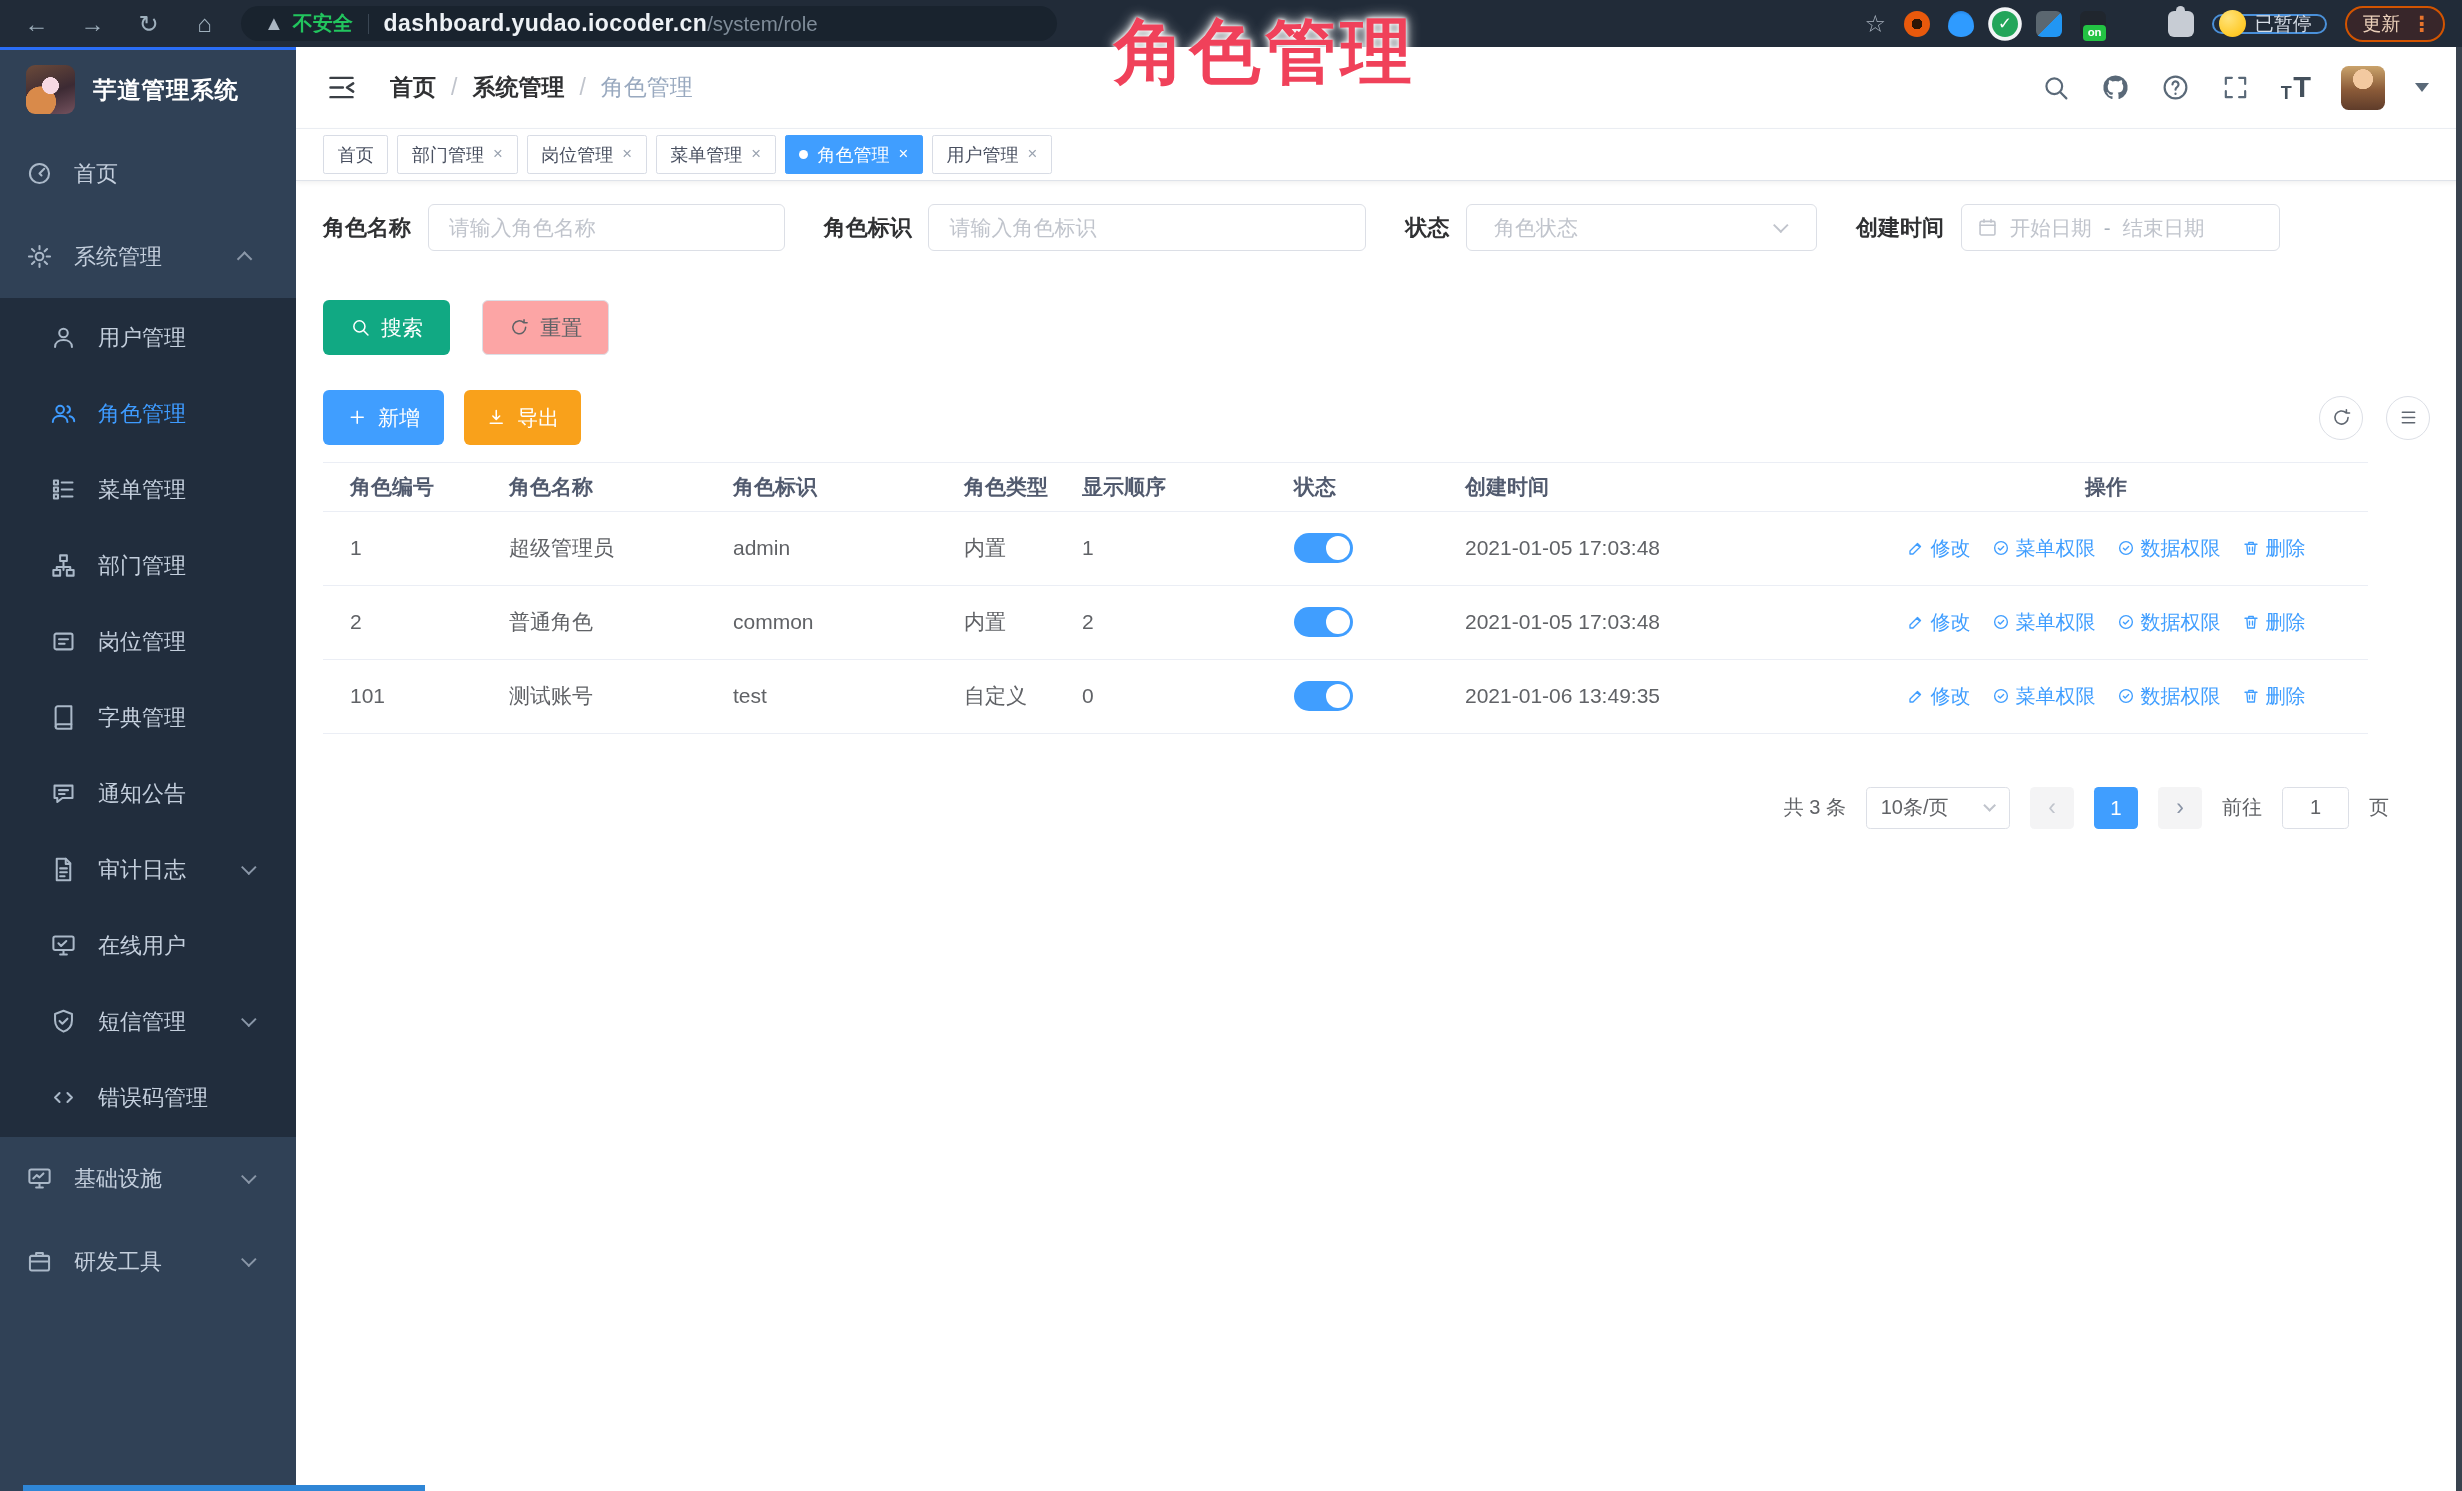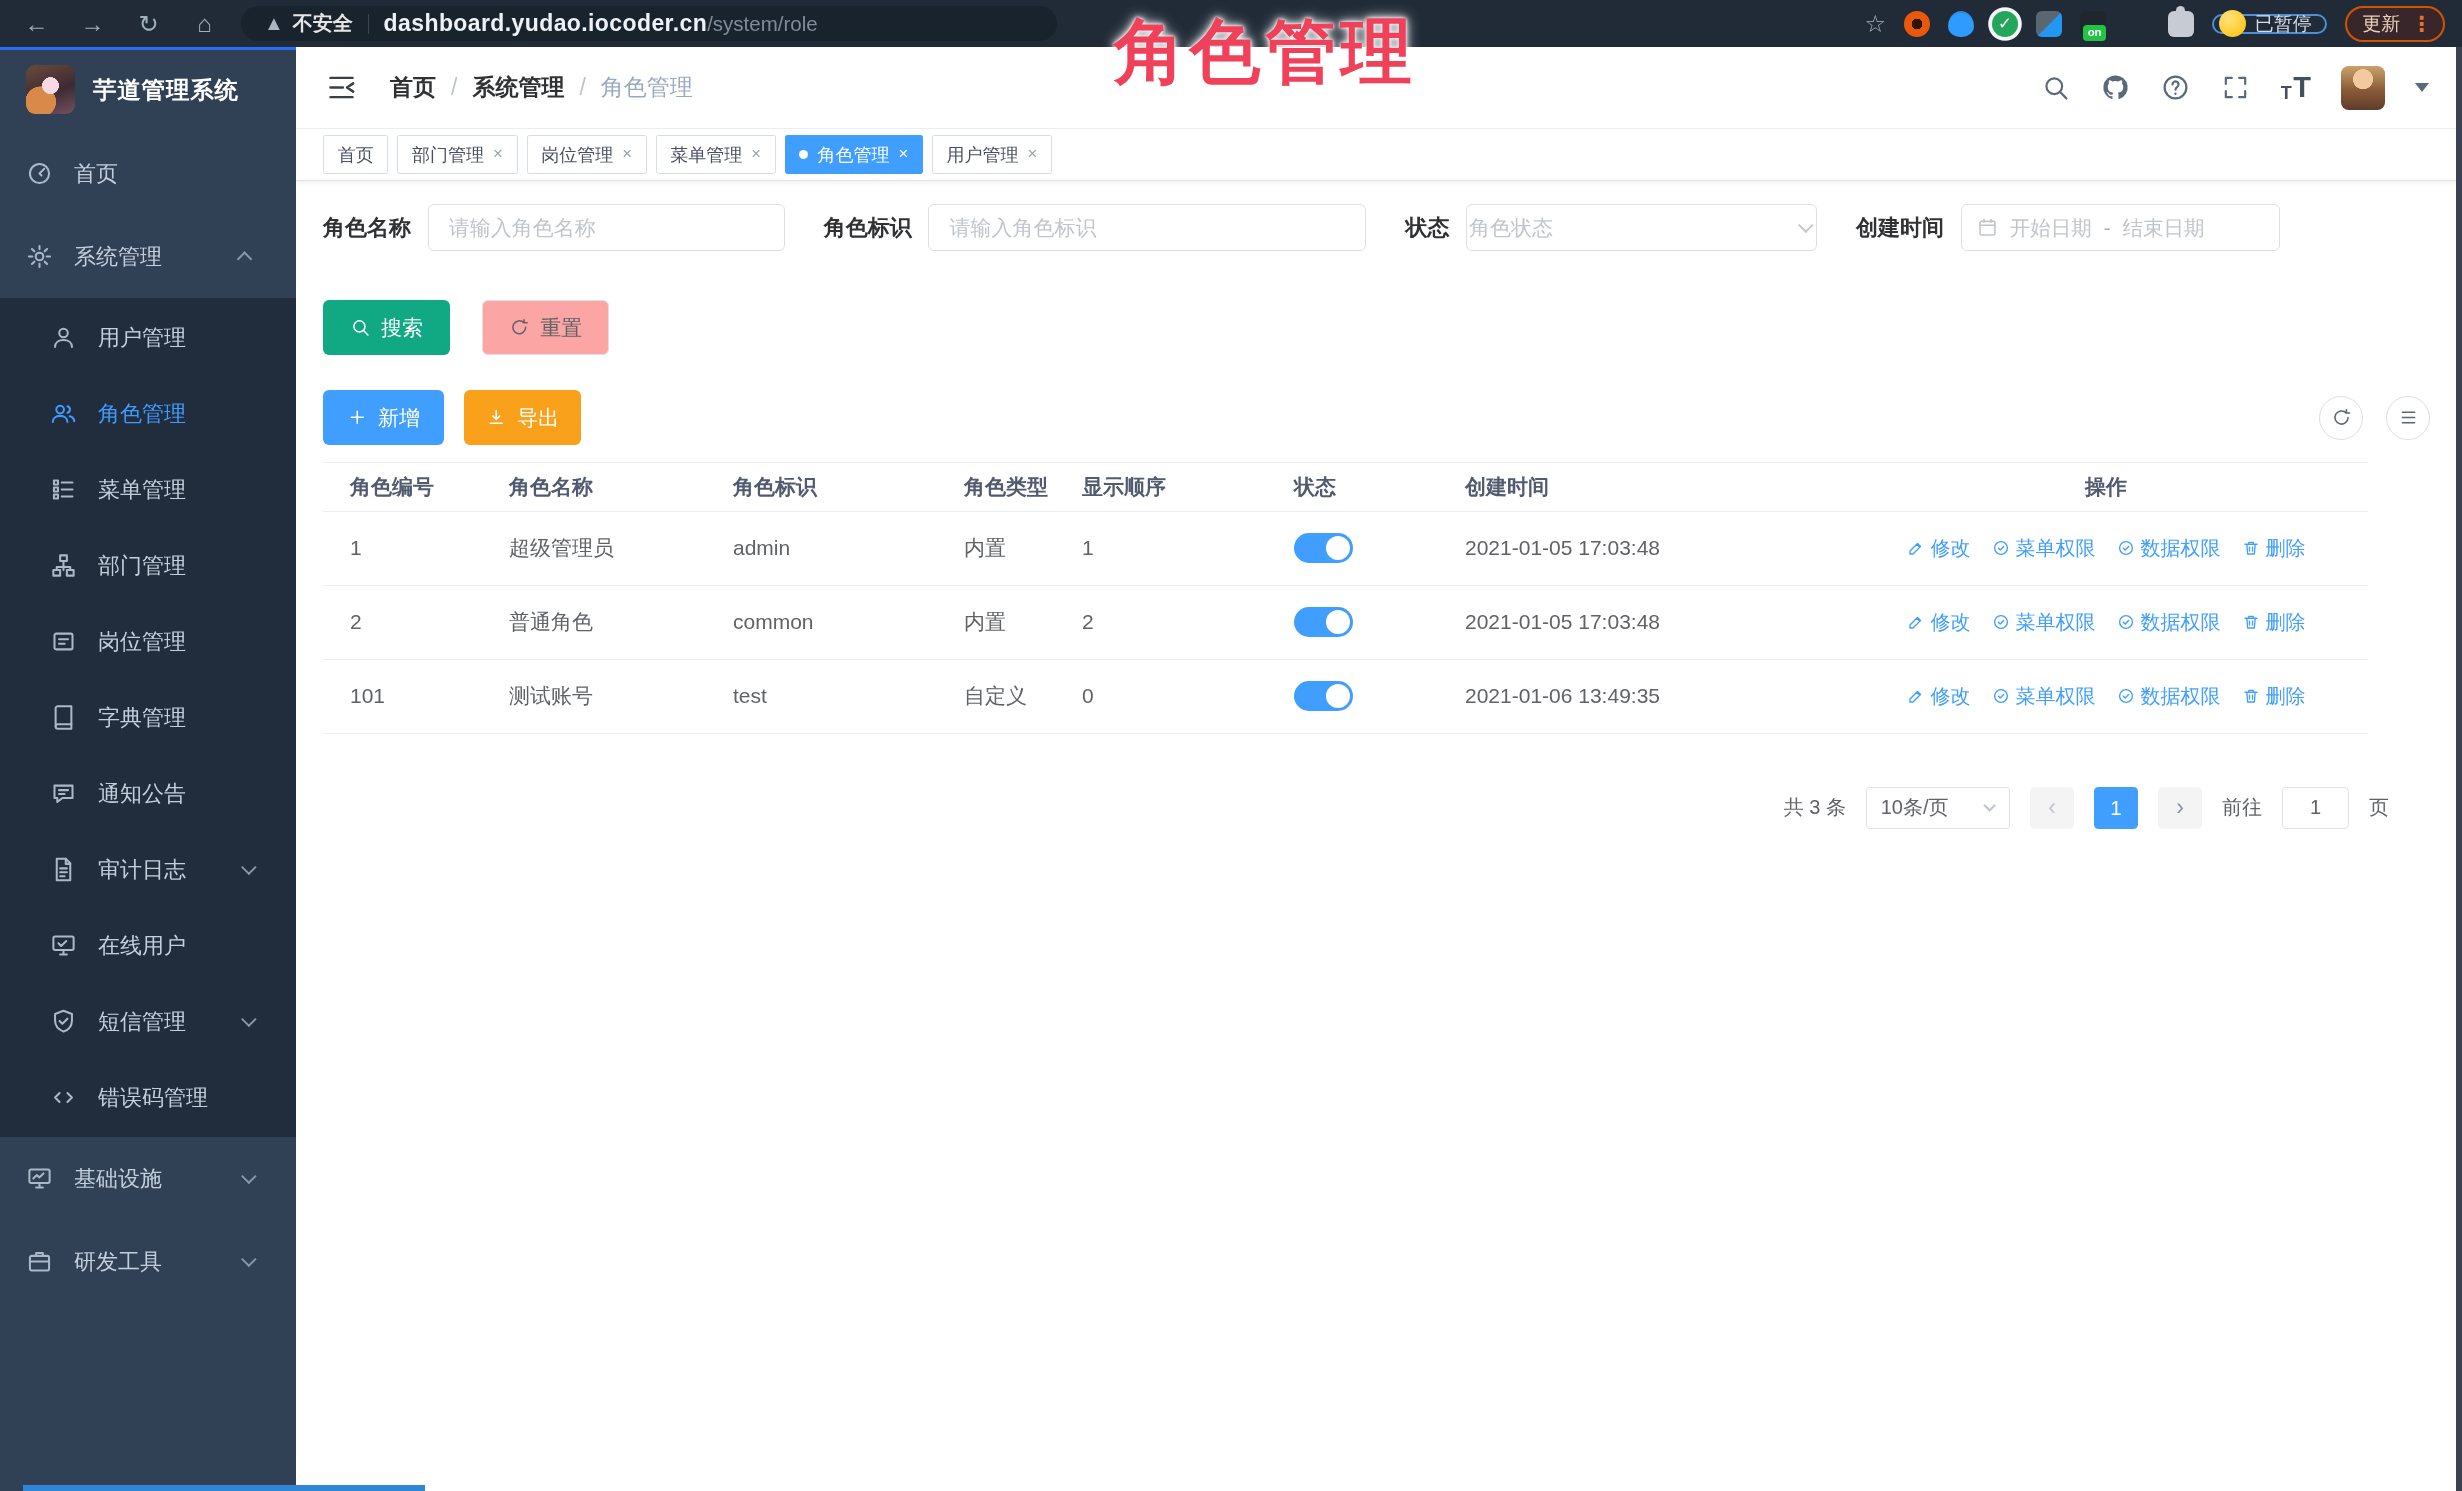--- a/index.html
+++ b/index.html
@@ -6,21 +6,21 @@
   html,body { background:#111; }
   body { font-family:"Liberation Sans","DejaVu Sans",sans-serif; }
   .screen { position:relative; width:2462px; height:1492px; background:#fff; overflow:hidden; }
 
   
   .browser-bar { height:47px; background:#212b38; display:flex; align-items:center; padding:0 16.7px 0 20px; }
   .bnav { display:flex; align-items:center; gap:23px; color:#9fb0bd; font-size:24px; }
   .bnav span { width:33px; height:33px; display:flex; align-items:center; justify-content:center; border-radius:50%; }
   .url-bar { margin-left:20px; height:35px; width:816px; background:#19232e; border-radius:17.5px; display:flex; align-items:center; padding:0 23px; color:#a7b3bf; }
   .warn-ic { font-size:20px; margin-right:9px; color:#aab6c2; }
-  .sec-label { font-size:20px; font-weight:700; color:#e5e5e5; }
+  .sec-label { font-size:20px; font-weight:700; color:#22c55e; }
   .url-sep { width:0.8px; height:20px; background:#3a4653; margin:0 15px; }
   .url-host { font-size:23px; font-weight:700; color:#eef2f6; letter-spacing:0.4px; }
   .url-path { font-size:20.5px; color:#7f8c99; }
   .browser-right { margin-left:auto; display:flex; align-items:center; gap:18px; }
   .bstar { color:#aab4c0; font-size:24px; }
   .ext { width:26px; height:26px; border-radius:50%; position:relative; }
   .ext.sq { border-radius:6px; }
   .ext-target { background:radial-gradient(circle,#2c1505 28%,#e8590c 30%,#e8590c 100%); }
   .ext-drop { background:radial-gradient(circle at 50% 60%,#2f9bff 60%,#1565c0); border-radius:50% 50% 50% 50%/60% 60% 40% 40%; }
   .ext-check { background:#23a55a; box-shadow:0 0 0 3.8px #f2f4f6; color:#fff; font-size:16.7px; display:flex; align-items:center; justify-content:center; }
@@ -90,21 +90,21 @@
   .tab-dot { width:9px; height:9px; border-radius:50%; background:#fff; }
 
   
   .page { padding:23px 27px 0 27px; }
 
   .filter-row { display:flex; align-items:center; }
   .f-label { font-size:22px; font-weight:600; color:#303133; margin-right:16.7px; white-space:nowrap; }
   .f-input { height:47px; border:0.8px solid #dcdfe6; border-radius:6px; padding:0 20px; font-size:21px; color:#606266; font-family:inherit; }
   .f-input::placeholder { color:#c0c4cc; }
   .gap-r { margin-right:39px; }
-  .f-select { width:351px; height:47px; border:0.8px solid #dcdfe6; border-radius:6px; padding:0 2px; display:flex; align-items:center; color:#c0c4cc; font-size:21px; }
+  .f-select { width:351px; height:47px; border:0.8px solid #dcdfe6; border-radius:6px; padding:0 27px; display:flex; align-items:center; color:#c0c4cc; font-size:21px; }
   .f-select .chev { margin:0 4.6px 0 auto; border-color:#c0c4cc; transform:rotate(45deg) translateY(-3px); }
   .f-date { width:319px; height:47px; border:0.8px solid #dcdfe6; border-radius:6px; padding:0 15px; display:flex; align-items:center; gap:12px; color:#c0c4cc; font-size:20.5px; }
   .f-date .ic { width:21px; height:21px; color:#c0c4cc; flex:0 0 21px; }
   .date-sep { color:#a9b1bc; }
 
   .search-row { margin-top:49px; display:flex; align-items:center; gap:32px; }
   .btn { display:inline-flex; align-items:center; justify-content:center; gap:10.6px; height:55px; border-radius:6px; font-size:21px; cursor:pointer; border:0.8px solid transparent; padding:0 26px; white-space:nowrap; }
   .btn .ic { width:20.5px; height:20.5px; }
   .btn-search { background:#11a983; color:#fff; }
   .btn-reset { background:#fca5a5; border-color:#dcdfe6; color:#606266; }

